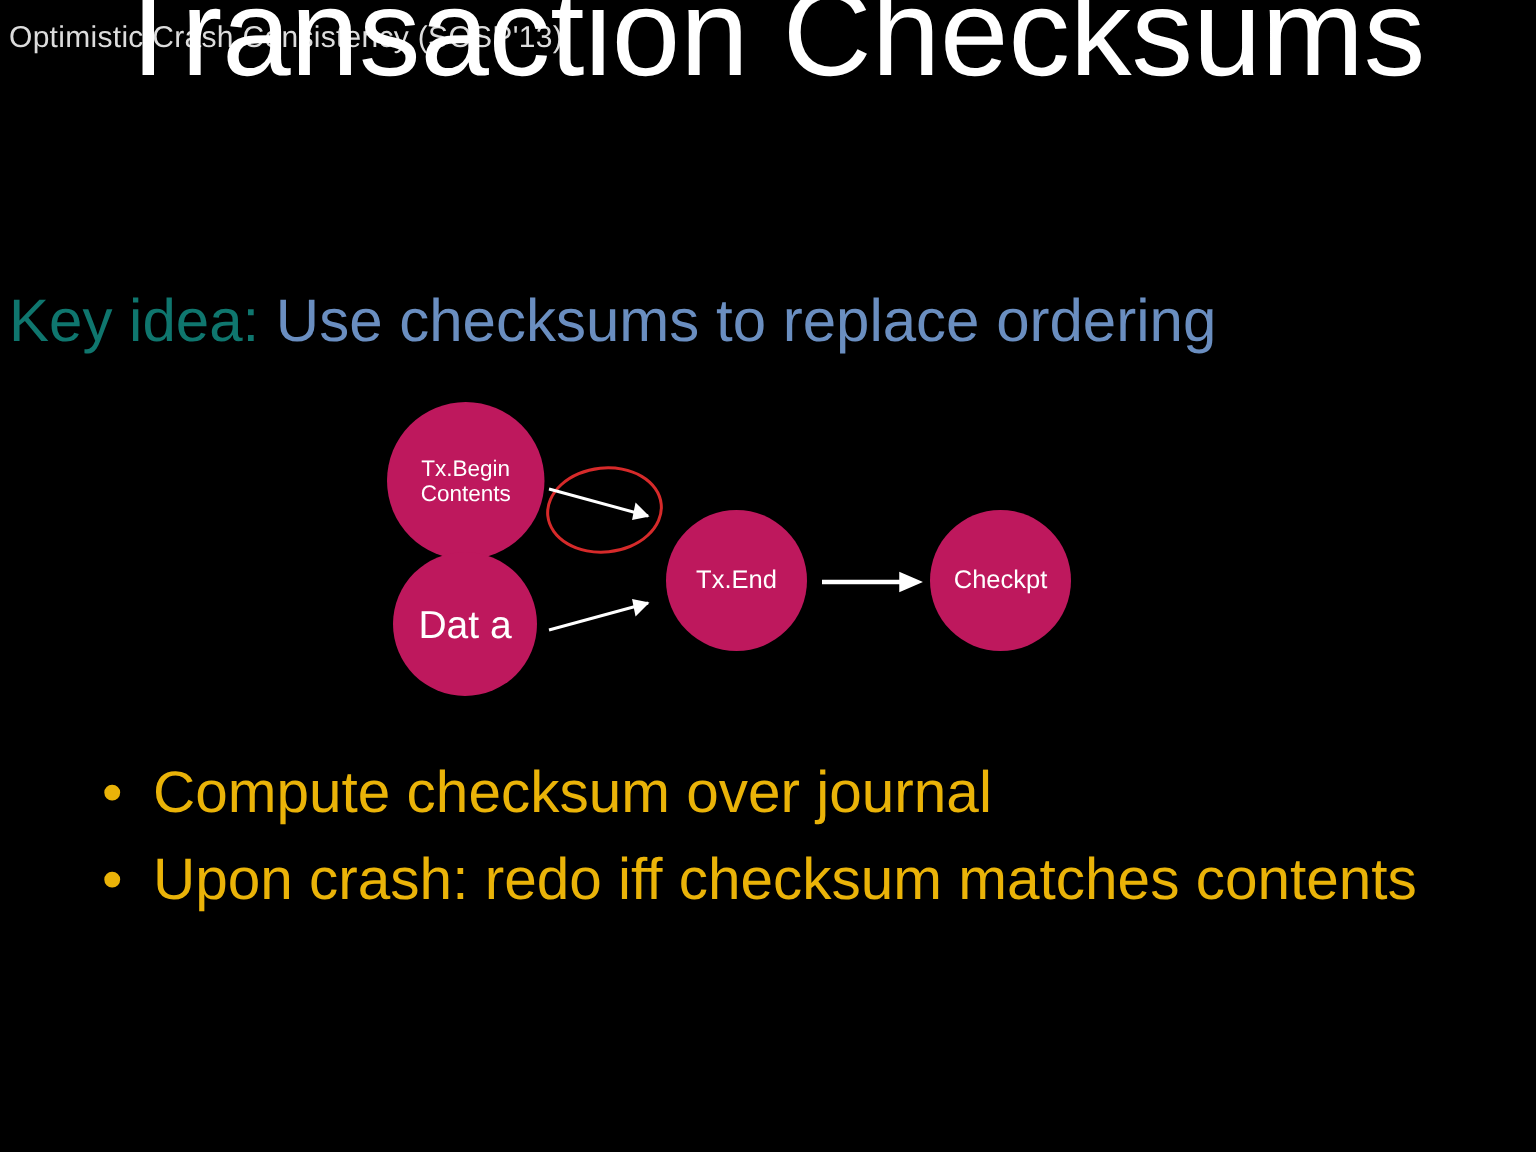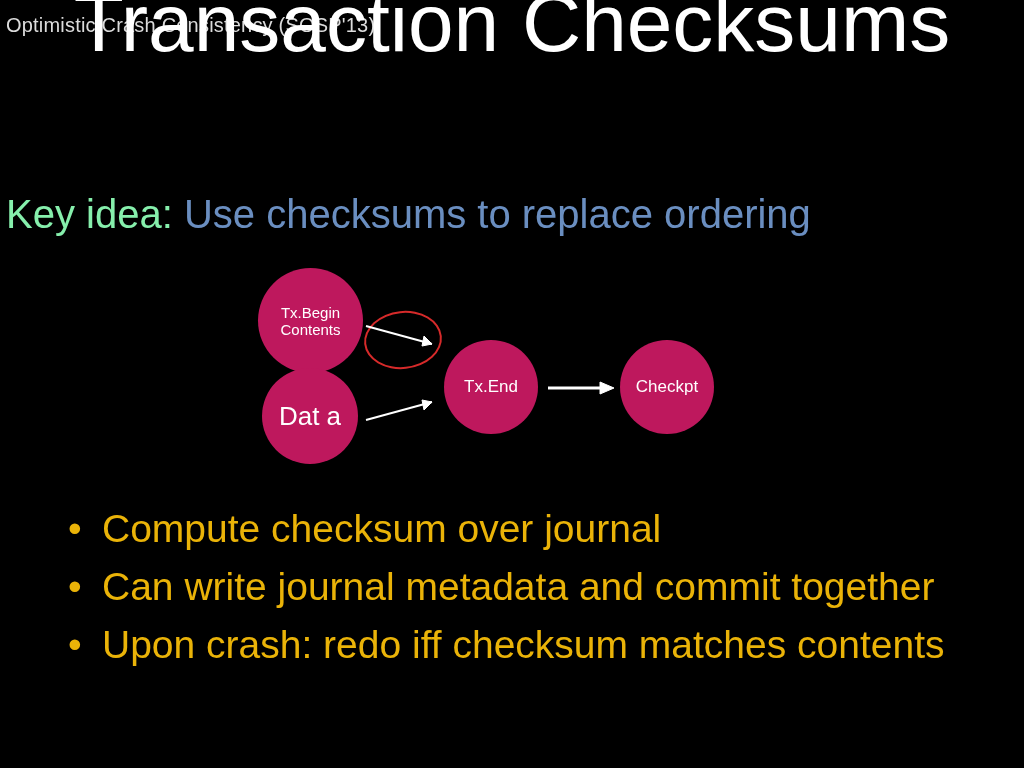--- a/index.html
+++ b/index.html
@@ -1,19 +1,19 @@
 <!DOCTYPE html>
 <html><head>
 <meta charset="utf-8">
 <style>
   html,body{margin:0;padding:0;width:1024px;height:768px;background:#000;overflow:hidden;font-family:Arial,Helvetica,sans-serif;color:#fff}
   .header-note{position:absolute;left:6px;top:14px;font-size:20px;color:#dcdcdc;letter-spacing:0.2px}
   .title{position:absolute;left:0;right:0;top:-22px;text-align:center;font-size:82px;line-height:90px;font-weight:400;color:#fff}
   .key-line{position:absolute;left:6px;top:192px;font-size:40px}
-  .key-prefix{color:#86efac}
+  .key-prefix{color:#0f766e}
   .key-hl{color:#6a8ec0}
   .diagram{position:absolute;left:240px;top:268px;width:560px;height:220px}
   .circle{position:absolute;border-radius:50%;background:#be185d;display:flex;align-items:center;justify-content:center;text-align:center;color:#fff}
   .c-txbegin{left:18px;top:0;width:105px;height:105px;font-size:15px;line-height:17px}
   .c-data{left:22px;top:100px;width:96px;height:96px;font-size:26px;line-height:28px;font-weight:400}
   .c-txend{left:204px;top:72px;width:94px;height:94px;font-size:17px}
   .c-checkpt{left:380px;top:72px;width:94px;height:94px;font-size:17px}
   .red-ring{position:absolute;left:124px;top:43px;width:74px;height:54px;border:2px solid #d62a2a;border-radius:50%;transform:rotate(-6deg)}
   .arrow{position:absolute;stroke:#fff;fill:#fff}
   .howto{position:absolute;left:6px;top:500px;font-size:39px;line-height:58px}
@@ -60,16 +60,15 @@
 
   <svg class="arrow" style="left:306px;top:112px" width="70" height="16">
     <line x1="2" y1="8" x2="56" y2="8" stroke-width="3"></line>
     <polygon points="68,8 54,2 54,14"></polygon>
   </svg>
 </div>
 
 <div class="howto">
   <ul class="bullets">
     <li>Compute checksum over journal</li>
-    <li>Can write journal metadata and commit together</li>
     <li>Upon crash: redo iff checksum matches contents</li>
   </ul>
 </div>
 
 </body></html>

